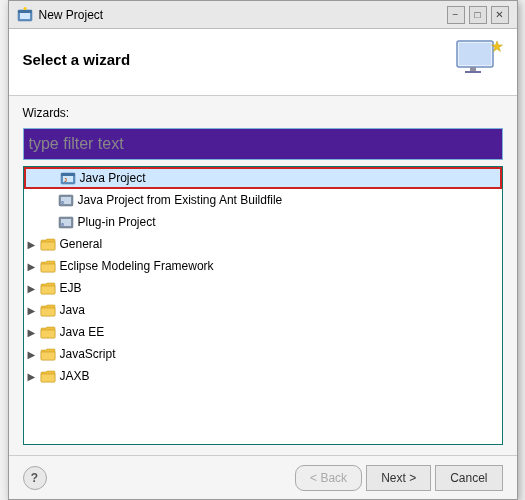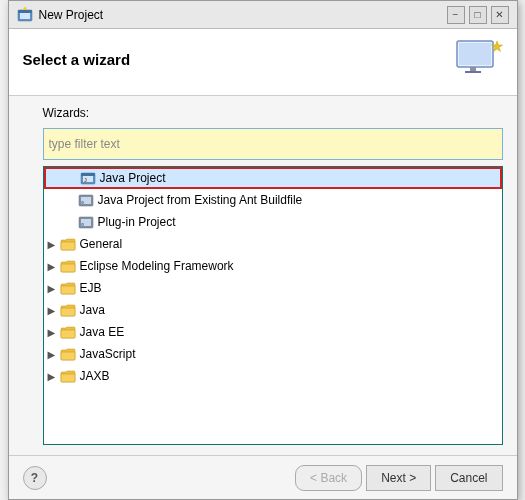--- a/index.html
+++ b/index.html
@@ -83,34 +83,33 @@
       justify-content: center;
     }
 
     .content-area {
       flex: 1;
       padding: 10px 14px;
       display: flex;
       flex-direction: column;
       gap: 6px;
       overflow: hidden;
-      margin-left: 20px;
     }
     .wizards-label {
       font-size: 12px;
       color: #000;
       margin-bottom: 2px;
     }
     .filter-input {
       width: 100%;
       height: 22px;
       border: 1px solid #7ab3d9;
-      background: #fef9c3;
+      background: #4c1d95;
       padding: 15px 5px;
-      font-size: 12px;
+      font-size: 16px;
       color: #888;
       outline: none;
     }
     .tree-container {
       flex: 1;
       border: 1px solid #0f766e;
       background: #fff;
       overflow-y: scroll;
       overflow-x: hidden;
     }

